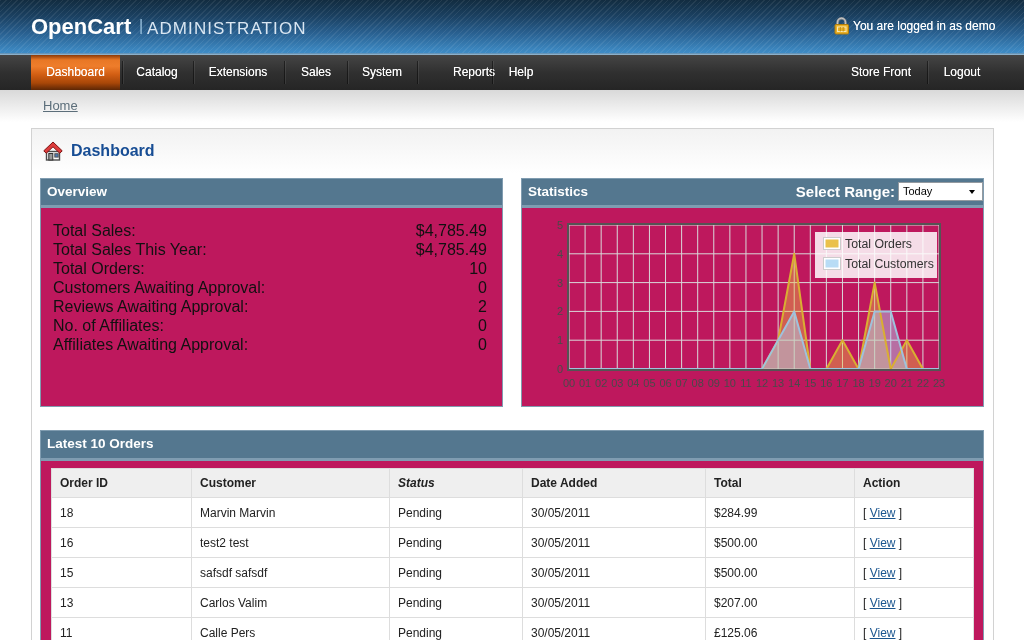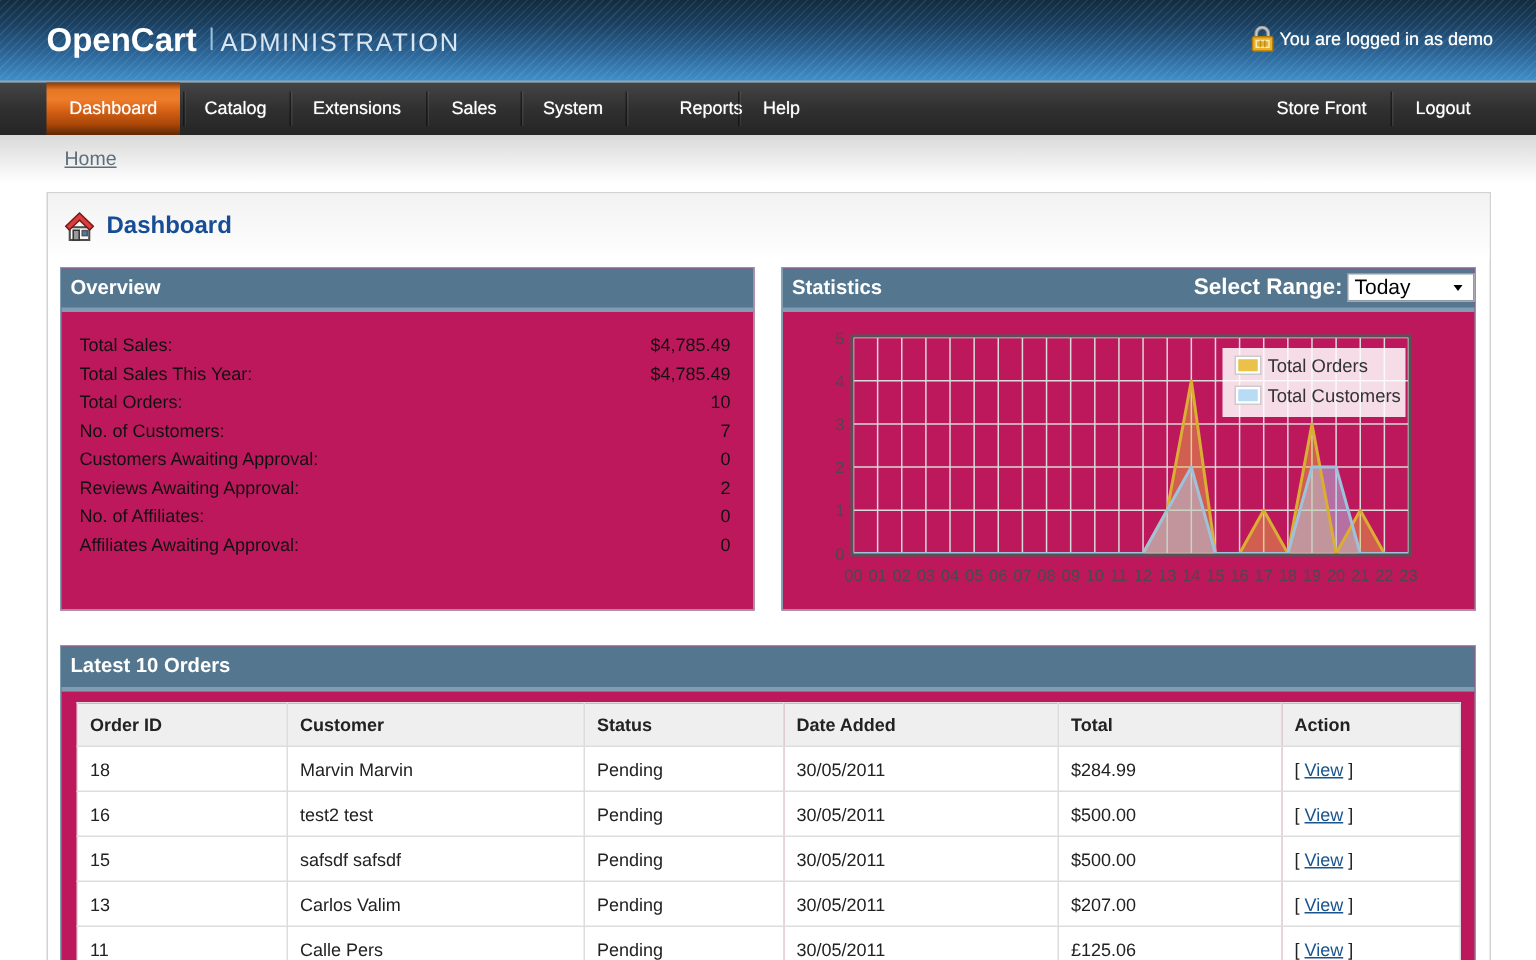--- a/index.html
+++ b/index.html
@@ -51,29 +51,29 @@
 .phead { position:absolute; left:0; top:0; right:0; height:29px; background:#54778f;
   border-bottom:3px solid #7f9cb1;
   color:#fff; font-weight:bold; font-size:13.5px; line-height:25px; padding-left:6px; }
 #panel-overview { left:8px; top:49px; width:463px; height:229px; }
 #panel-stats { left:489px; top:49px; width:463px; height:229px; }
 #panel-latest { left:8px; top:301px; width:944px; height:300px; }
 #panel-latest .phead { height:30px; line-height:26px; }
 
 
 #ovrows { position:absolute; left:0; top:42px; width:100%; }
-.ovrow { height:19px; line-height:19px; font-size:12px; color:#111; padding:0 15px 0 12px; }
+.ovrow { height:19px; line-height:19px; font-size:16px; color:#111; padding:0 15px 0 12px; }
 .ovrow .lab { float:left; }
 .ovrow .val { float:right; }
 
 
 #selrange-label { position:absolute; right:88px; top:0; height:26px; line-height:26px;
   color:#fff; font-size:15px; font-weight:bold; }
 #selrange { position:absolute; left:376px; top:3px; width:85px; height:19px; background:#fff;
-  border:1px solid #949aa0; font-size:14px; color:#000; line-height:17px; padding-left:4px; }
+  border:1px solid #949aa0; font-size:11px; color:#000; line-height:17px; padding-left:4px; }
 #selrange .arr { position:absolute; right:7px; top:7px; width:0; height:0;
   border-left:3.5px solid transparent; border-right:3.5px solid transparent; border-top:4.5px solid #000; }
 
 
 table { border-collapse:collapse; position:absolute; left:10px; top:37px; }
 th, td { border:1px solid #ddd; font-size:12px; color:#222; padding:0 8px; white-space:nowrap; }
 th { background:#efefef; font-weight:bold; height:29px; text-align:left; }
 td { height:30px; background:#fff; }
 .ar { text-align:left; }
 td a { color:#19548e; text-decoration:underline; }
@@ -136,24 +136,20 @@
             <span class="lab">Total Sales:</span>
             <span class="val">$4,785.49</span>
           </div>
         <div class="ovrow">
             <span class="lab">Total Sales This Year:</span>
             <span class="val">$4,785.49</span>
           </div>
         <div class="ovrow">
             <span class="lab">Total Orders:</span>
             <span class="val">10</span>
-          </div>
-        <div class="ovrow">
-            <span class="lab">No. of Customers:</span>
-            <span class="val">7</span>
           </div>
         <div class="ovrow">
             <span class="lab">Customers Awaiting Approval:</span>
             <span class="val">0</span>
           </div>
         <div class="ovrow">
             <span class="lab">Reviews Awaiting Approval:</span>
             <span class="val">2</span>
           </div>
         <div class="ovrow">
@@ -253,21 +249,21 @@
       </svg>
     </div>
 
     <div class="panel" id="panel-latest">
       <div class="phead">Latest 10 Orders</div>
       <table>
         <tbody>
             <tr>
           <th class="ar" style="width:140px;">Order ID</th>
           <th style="width:198px;">Customer</th>
-          <th style="width:133px;">Status</th>
+          <th style="width:133px;font-style:italic;">Status</th>
           <th style="width:183px;">Date Added</th>
           <th class="ar" style="width:149px;">Total</th>
           <th class="ar" style="width:119px;">Action</th>
         </tr>
         <tr>
               <td class="ar">18</td>
               <td>Marvin Marvin</td>
               <td>Pending</td>
               <td>30/05/2011</td>
               <td class="ar">$284.99</td>

